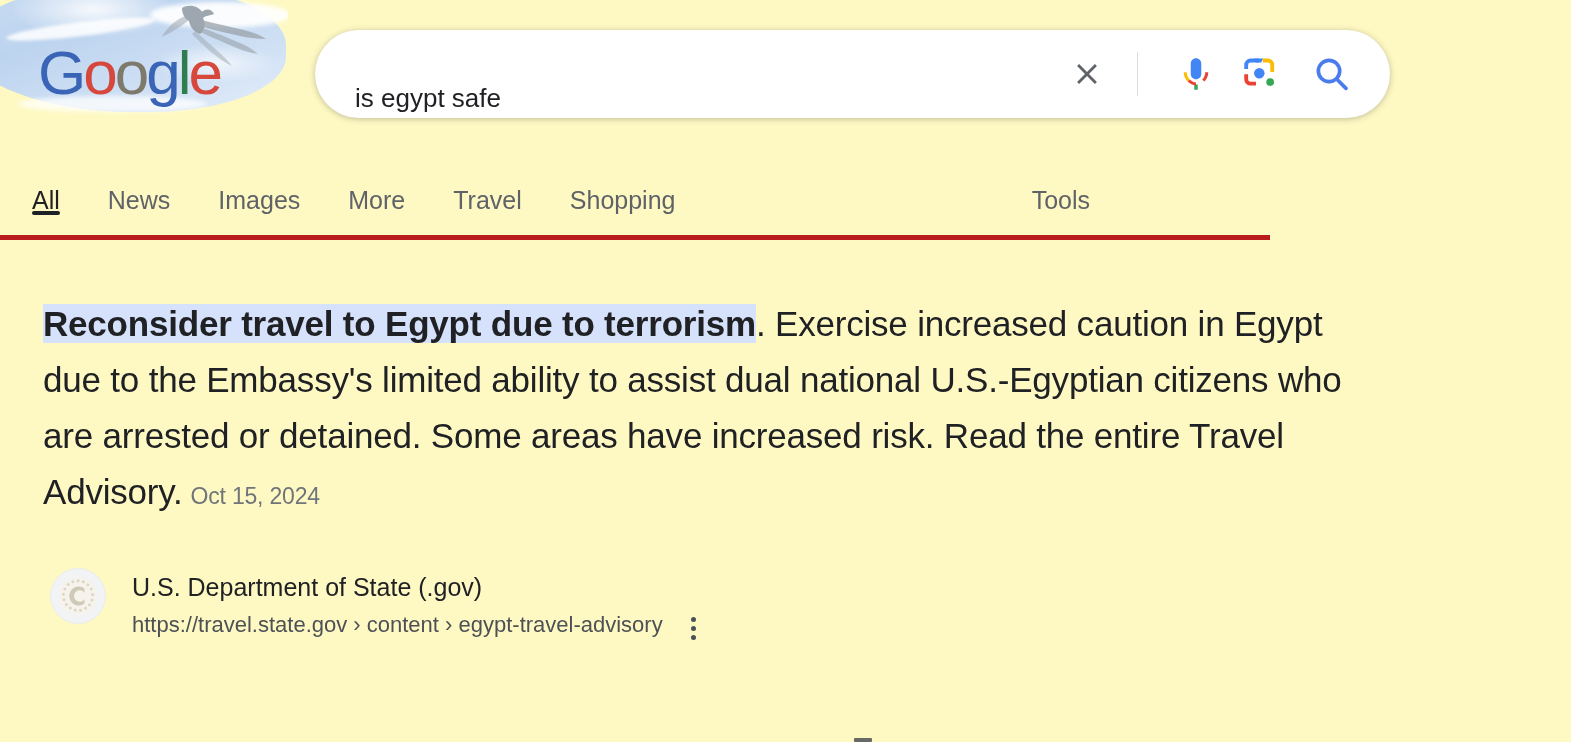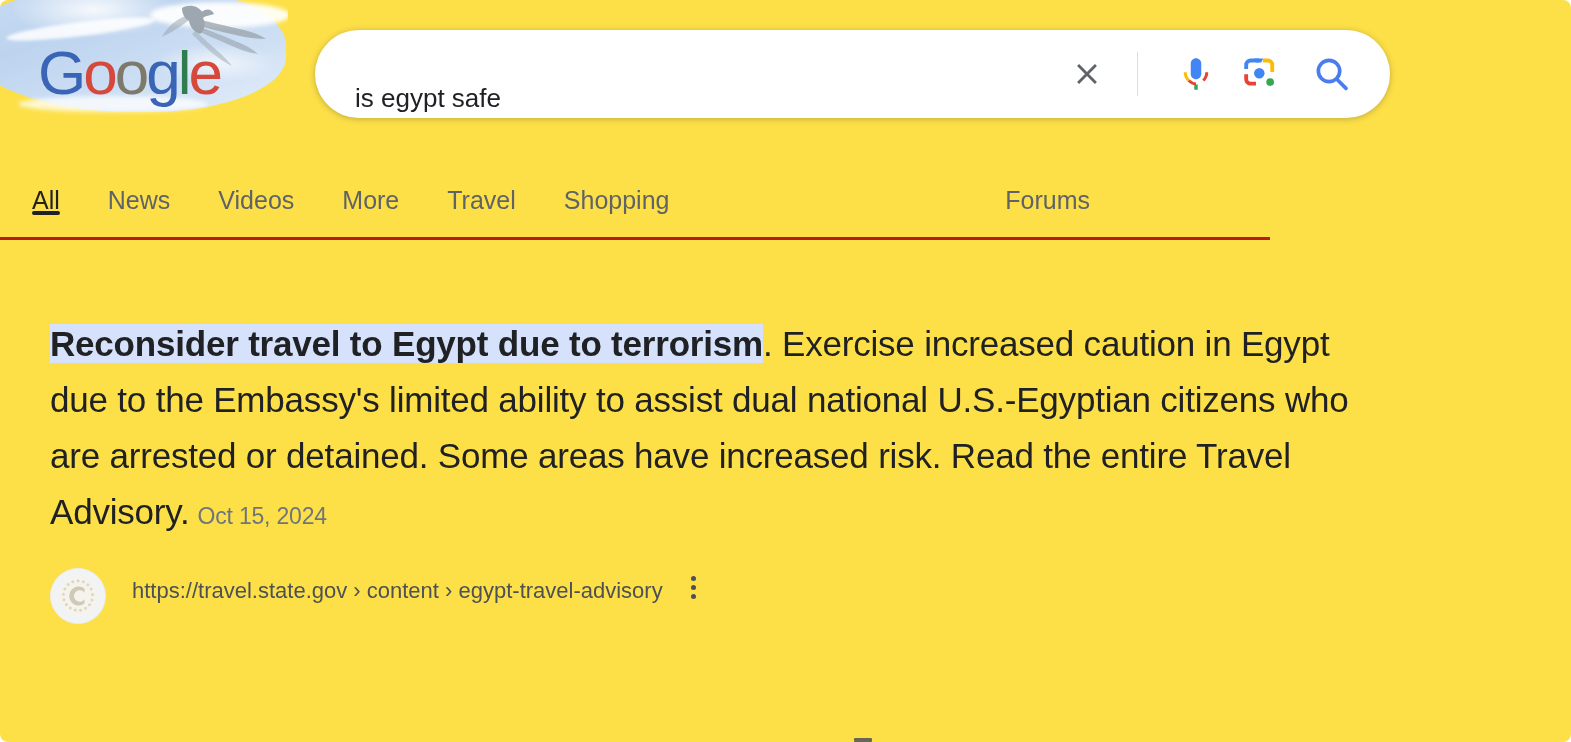--- a/index.html
+++ b/index.html
@@ -3,21 +3,21 @@
 <meta charset="utf-8">
 <style>
   * { box-sizing: border-box; }
   html, body {
     margin: 0; padding: 0;
     width: 1571px; height: 742px;
     background: #ffffff;
     font-family: "Liberation Sans", sans-serif;
     overflow: hidden;
   }
-  .page { position: relative; width: 1571px; height: 742px; background:#fde047;border-radius:8px; }
+  .page { position: relative; width: 1571px; height: 742px; background:#fef9c3; }
 
   
   .header { position: relative; height: 148px; }
 
   .doodle-wrap {
     position: absolute; left: 0; top: 0;
     width: 288px; height: 120px;
     overflow: hidden;
   }
   .doodle-sky {
@@ -84,21 +84,21 @@
   .divider-v { width: 1px; height: 44px; background: #dadce0; margin: 0 26px 0 24px; }
   .icon-btn {
     width: 48px; height: 48px; display:flex; align-items:center; justify-content:center;
     margin: 0 8px; cursor: pointer;
   }
   .icon-btn:last-child { margin-right: 0; margin-left: 16px; }
 
   
   .tabbar {
     position: absolute; left: 0; top: 148px; width: 1270px; height: 92px;
-    border-bottom: 3px solid #b91c1c;
+    border-bottom: 5px solid #b91c1c;
   }
   .tabs { position: absolute; left: 32px; top: 0; display: flex; align-items: flex-start; height: 92px; }
   .tab {
     position: relative;
     font-size: 25px; color: #5f6368;
     padding: 38px 0 0 0;
     margin-right: 48px;
     cursor: pointer; white-space: nowrap;
     font-family: "Liberation Sans", sans-serif;
   }
@@ -110,40 +110,40 @@
   .tab-more { display:flex; align-items:center; padding-top: 38px; margin-right: 48px; cursor:pointer;}
   .dots-v { display:flex; flex-direction:column; justify-content:space-between; height:19px; margin-right:12px;}
   .dots-v i { display:block; width:4px; height:4px; border-radius:50%; background:#5f6368; }
   .tab-more span { font-size: 25px; color:#5f6368; }
   .tools-btn {
     position:absolute; right: 180px; top: 0;
     font-size: 25px; color:#5f6368; padding-top: 38px; cursor:pointer;
   }
 
   
-  .result { position: absolute; left: 50px; top: 296px; width: 1330px; margin-top: 20px; }
+  .result { position: absolute; left: 43px; top: 296px; width: 1330px; }
   .answer {
     font-size: 35px; line-height: 56px; color: #202124;
     font-family: "Liberation Sans", sans-serif;
     letter-spacing: -0.2px;
   }
   .answer b { font-weight: 700; background: #d6e2fb; }
   .answer .date { font-size: 23px; color: #70757a; margin-left: 8px; white-space: nowrap; }
 
   .src-row { position: absolute; left: 50px; top: 568px; display: flex; align-items: flex-start; }
   .favicon {
     width: 56px; height: 56px; border-radius: 50%;
     background: #f1f3f4; border: 1px solid #ececec;
     display:flex; align-items:center; justify-content:center;
     flex: 0 0 auto;
   }
   .fav-inner { position: relative; width: 40px; height: 40px; }
   .src-meta { margin-left: 26px; padding-top: 2px; }
   .src-name { font-size: 25px; color: #202124; line-height: 34px; font-family:"Liberation Sans", sans-serif;}
-  .src-url-row { display: flex; align-items: flex-start; margin-top: 6px; }
+  .src-url-row { display: flex; align-items: flex-end; margin-top: 6px; }
   .src-url { font-size: 22px; color: #4d5156; line-height: 30px; white-space: nowrap; }
   .kebab { display:flex; flex-direction:column; justify-content:space-between; height:23px; margin-left: 28px; cursor:pointer; }
   .kebab i { display:block; width:5px; height:5px; border-radius:50%; background:#4d5156; }
 
   .result-title {
     position:absolute; left: 50px; top: 652px;
     font-size: 34px; color: #1b12ad; line-height: 48px;
     cursor: pointer; white-space: nowrap;
     font-family: "Liberation Sans", sans-serif;
   }
@@ -225,27 +225,27 @@
         </div>
 
       </div>
     </div>
   </div>
 
   <div class="tabbar">
     <div class="tabs">
       <div class="tab active">All</div>
       <div class="tab">News</div>
-      <div class="tab">Videos</div>
+      <div class="tab">Images</div>
       <div class="tab">More</div>
       <div class="tab">Travel</div>
       <div class="tab">Shopping</div>
 
     </div>
-    <div class="tools-btn">Forums</div>
+    <div class="tools-btn">Tools</div>
   </div>
 
   <div class="result">
     <div class="answer">
       <b>Reconsider travel to Egypt due to terrorism</b><span>. Exercise increased caution in Egypt due to the Embassy's limited ability to assist dual national U.S.-Egyptian citizens who are arrested or detained. Some areas have increased risk. Read the entire Travel Advisory.</span><span class="date">Oct 15, 2024</span>
     </div>
   </div>
 
   <div class="src-row">
     <div class="favicon">
@@ -267,20 +267,21 @@
           <circle cx="6" cy="23.7" r="1.5"></circle>
             <circle cx="5.4" cy="18.3" r="1.5"></circle>
           <circle cx="6.9" cy="13" r="1.5"></circle>
             <circle cx="10.2" cy="8.6" r="1.5"></circle>
           <circle cx="14.8" cy="5.7" r="1.5"></circle>
         </g>
         <path d="M26.5 12.5a9.5 9.5 0 1 0 0 15v-4.2a5.8 5.8 0 1 1 0-6.6z" fill="#cfc9b8"></path>
       </svg>
     </div>
     <div class="src-meta">
+      <div class="src-name">U.S. Department of State (.gov)</div>
       <div class="src-url-row">
         <div class="src-url">https://travel.state.gov › content › egypt-travel-advisory</div>
         <span class="kebab">
             <i></i>
             <i></i>
             <i></i>
           </span>
       </div>
     </div>
   </div>

